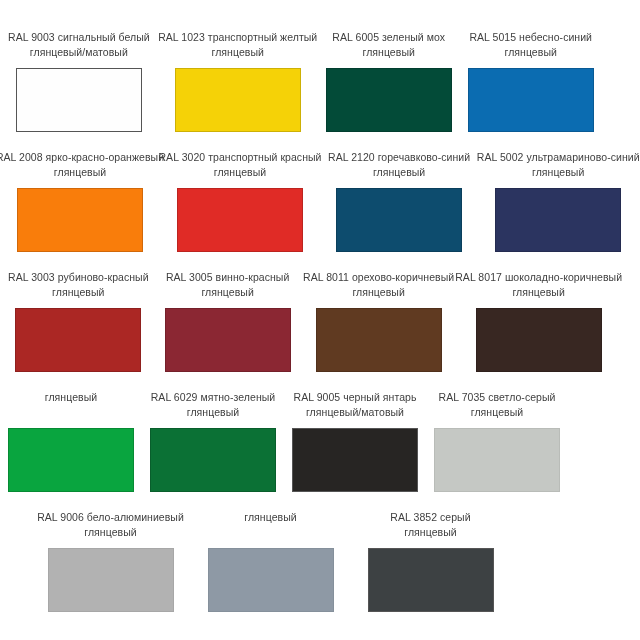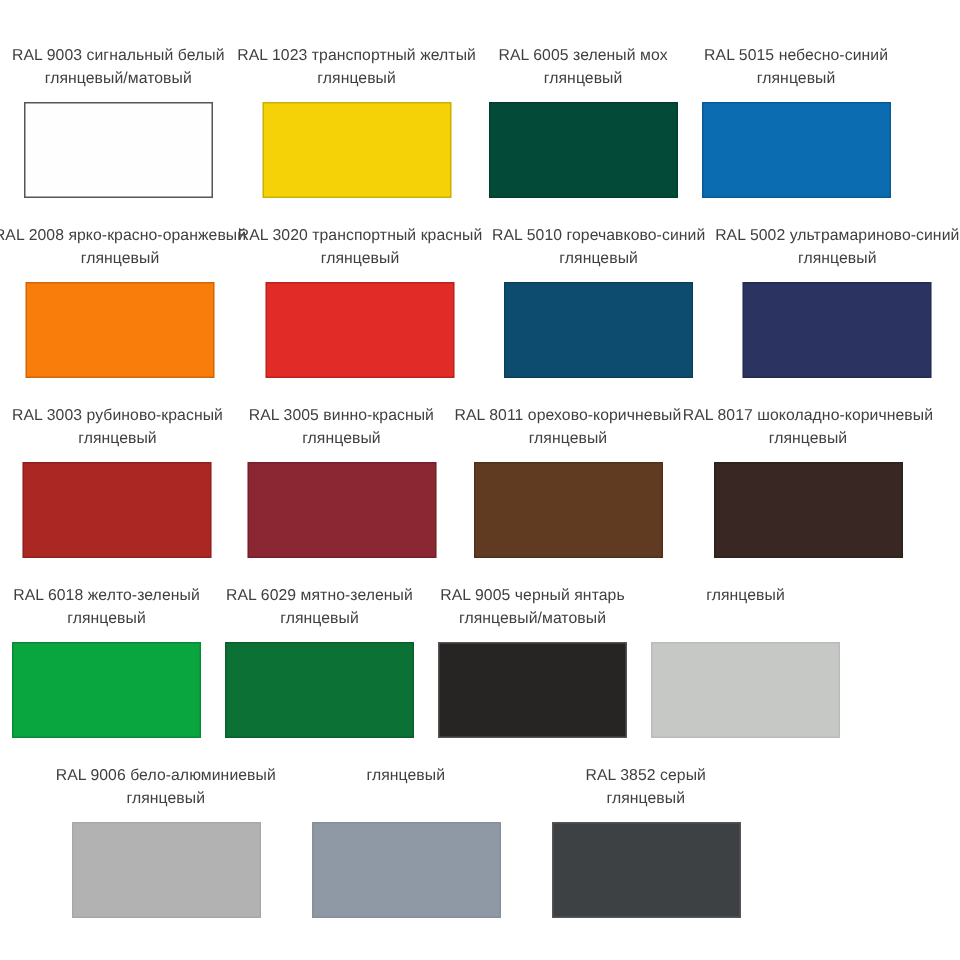--- a/index.html
+++ b/index.html
@@ -117,21 +117,21 @@
       </div>
       <div class="swatch-cell">
         <div class="swatch-caption">
           <span class="caption-name">RAL 3020 транспортный красный</span>
           <span class="caption-finish">глянцевый</span>
         </div>
         <div class="swatch-chip chip-soft" style="background: rgb(224, 43, 38);"></div>
       </div>
       <div class="swatch-cell">
         <div class="swatch-caption">
-          <span class="caption-name">RAL 5010 горечавково-синий</span>
+          <span class="caption-name">RAL 2120 горечавково-синий</span>
           <span class="caption-finish">глянцевый</span>
         </div>
         <div class="swatch-chip chip-soft" style="background: rgb(13, 76, 110);"></div>
       </div>
       <div class="swatch-cell">
         <div class="swatch-caption">
           <span class="caption-name">RAL 5002 ультрамариново-синий</span>
           <span class="caption-finish">глянцевый</span>
         </div>
         <div class="swatch-chip chip-soft" style="background: rgb(43, 52, 96);"></div>
@@ -165,41 +165,41 @@
           <span class="caption-name">RAL 8017 шоколадно-коричневый</span>
           <span class="caption-finish">глянцевый</span>
         </div>
         <div class="swatch-chip chip-soft" style="background: rgb(56, 39, 34);"></div>
       </div>
     </div>
     <div class="spacer-row"></div>
     <div class="swatch-row">
       <div class="swatch-cell">
         <div class="swatch-caption">
-          <span class="caption-name">RAL 6018 желто-зеленый</span>
           <span class="caption-finish">глянцевый</span>
         </div>
         <div class="swatch-chip chip-soft" style="background: rgb(9, 165, 63);"></div>
       </div>
       <div class="swatch-cell">
         <div class="swatch-caption">
           <span class="caption-name">RAL 6029 мятно-зеленый</span>
           <span class="caption-finish">глянцевый</span>
         </div>
         <div class="swatch-chip chip-soft" style="background: rgb(11, 113, 53);"></div>
       </div>
       <div class="swatch-cell">
         <div class="swatch-caption">
           <span class="caption-name">RAL 9005 черный янтарь</span>
           <span class="caption-finish">глянцевый/матовый</span>
         </div>
         <div class="swatch-chip chip-outline" style="background: rgb(39, 37, 35);"></div>
       </div>
       <div class="swatch-cell">
         <div class="swatch-caption">
+          <span class="caption-name">RAL 7035 светло-серый</span>
           <span class="caption-finish">глянцевый</span>
         </div>
         <div class="swatch-chip chip-none" style="background: rgb(197, 200, 196);"></div>
       </div>
     </div>
     <div class="spacer-row"></div>
     <div class="swatch-row centered">
       <div class="swatch-cell">
         <div class="swatch-caption">
           <span class="caption-name">RAL 9006 бело-алюминиевый</span>

